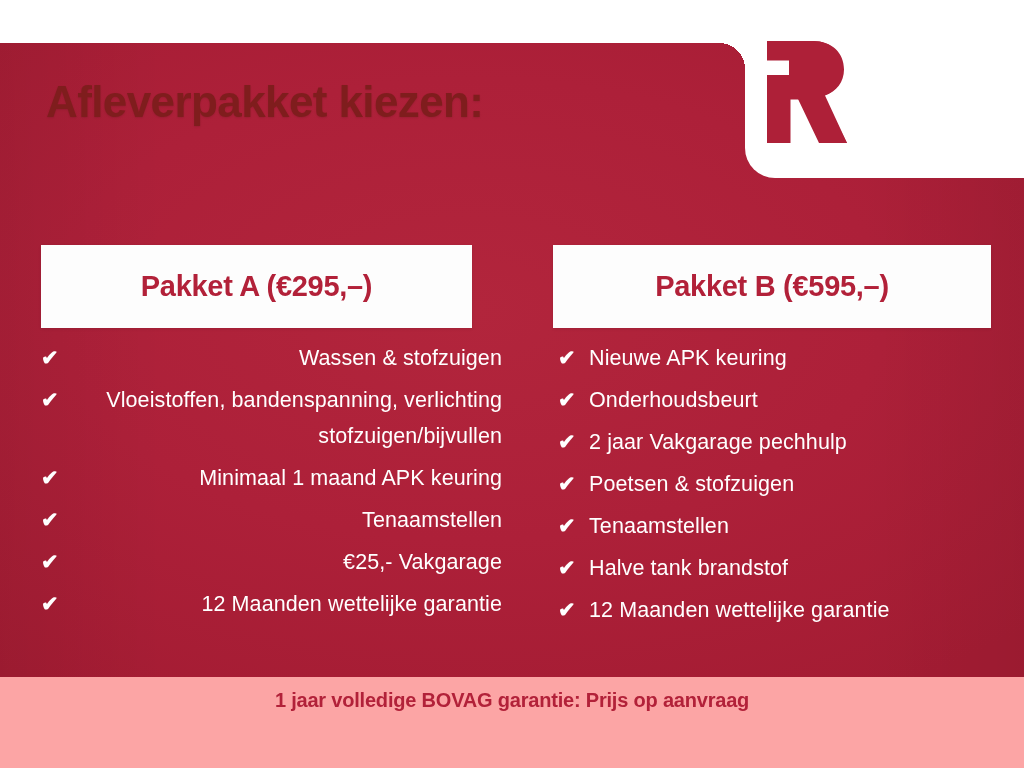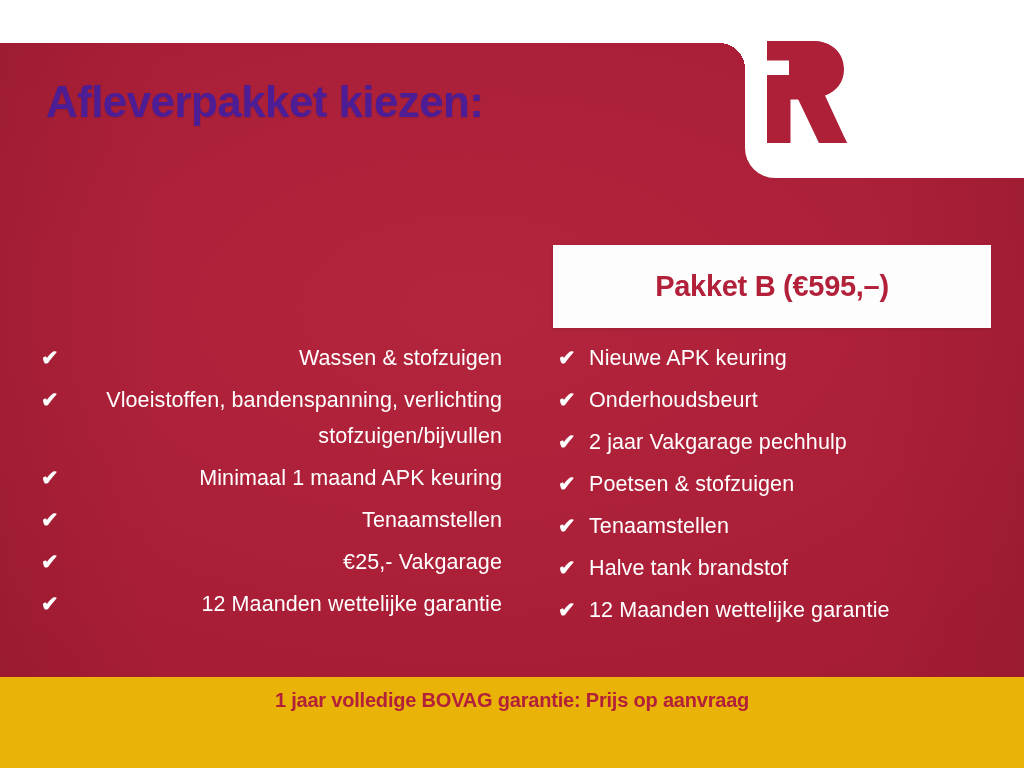--- a/index.html
+++ b/index.html
@@ -45,21 +45,21 @@
 
   
   .title {
     position: absolute;
     left: 46px;
     top: 78px;
     font-size: 44px;
     line-height: 1.1;
     font-weight: 800;
     letter-spacing: -0.6px;
-    color: #4c1d95;
+    color: #7f1d1d;
     white-space: nowrap;
     text-shadow: 0 1px 2px rgba(0,0,0,.10);
   }
 
   
   .logo-panel {
     position: absolute;
     right: 0;
     top: 0;
     width: 279px;
@@ -163,21 +163,21 @@
   }
   .list-a .item-text { max-width: 430px; text-align: right; }
 
   
   .footer {
     position: absolute;
     left: 0;
     top: 677px;
     width: 1024px;
     height: 91px;
-    background: #eab308;
+    background: #fca5a5;
     display: flex;
     align-items: flex-start;
     justify-content: center;
     padding-top: 12px;
     box-sizing: border-box;
   }
   .footer-text {
     font-size: 20px;
     font-weight: 800;
     letter-spacing: -0.2px;
@@ -196,20 +196,23 @@
 
   <div class="logo-notch"></div>
 
   <div class="logo-panel">
     <svg class="logo-mark" viewBox="0 0 86 108">
       <path fill="#AE2038" d="M6 6 H52 C70 6 82 18 82 34 C82 47 74 57 62 61 L86 108 H58 L37 64 H28 V108 H6 V40 H28 V24 H6 Z M28 24 H50 C57 24 61 28 61 34 C61 40 57 44 50 44 H28 Z"></path>
       <path fill="#AE2038" d="M6 6 H52 C71 6 83 18 83 34.5 C83 47 75.5 56.5 64 60.5 L86 108 H59.5 L39 64.5 H29.5 V108 H7.5 L7.5 40.5 H29.5 V25.5 H6 Z"></path>
     </svg>
   </div>
 
+  <div class="card-head card-head-a">
+    <div class="card-title">Pakket A (€295,–)</div>
+  </div>
 
   <div class="card-head card-head-b">
     <div class="card-title">Pakket B (€595,–)</div>
   </div>
 
   <div class="list list-a" id="list-a">
       <div class="list-item">
         <span class="check">✔</span>
         <span class="item-text">Wassen &amp; stofzuigen</span>
       </div>

